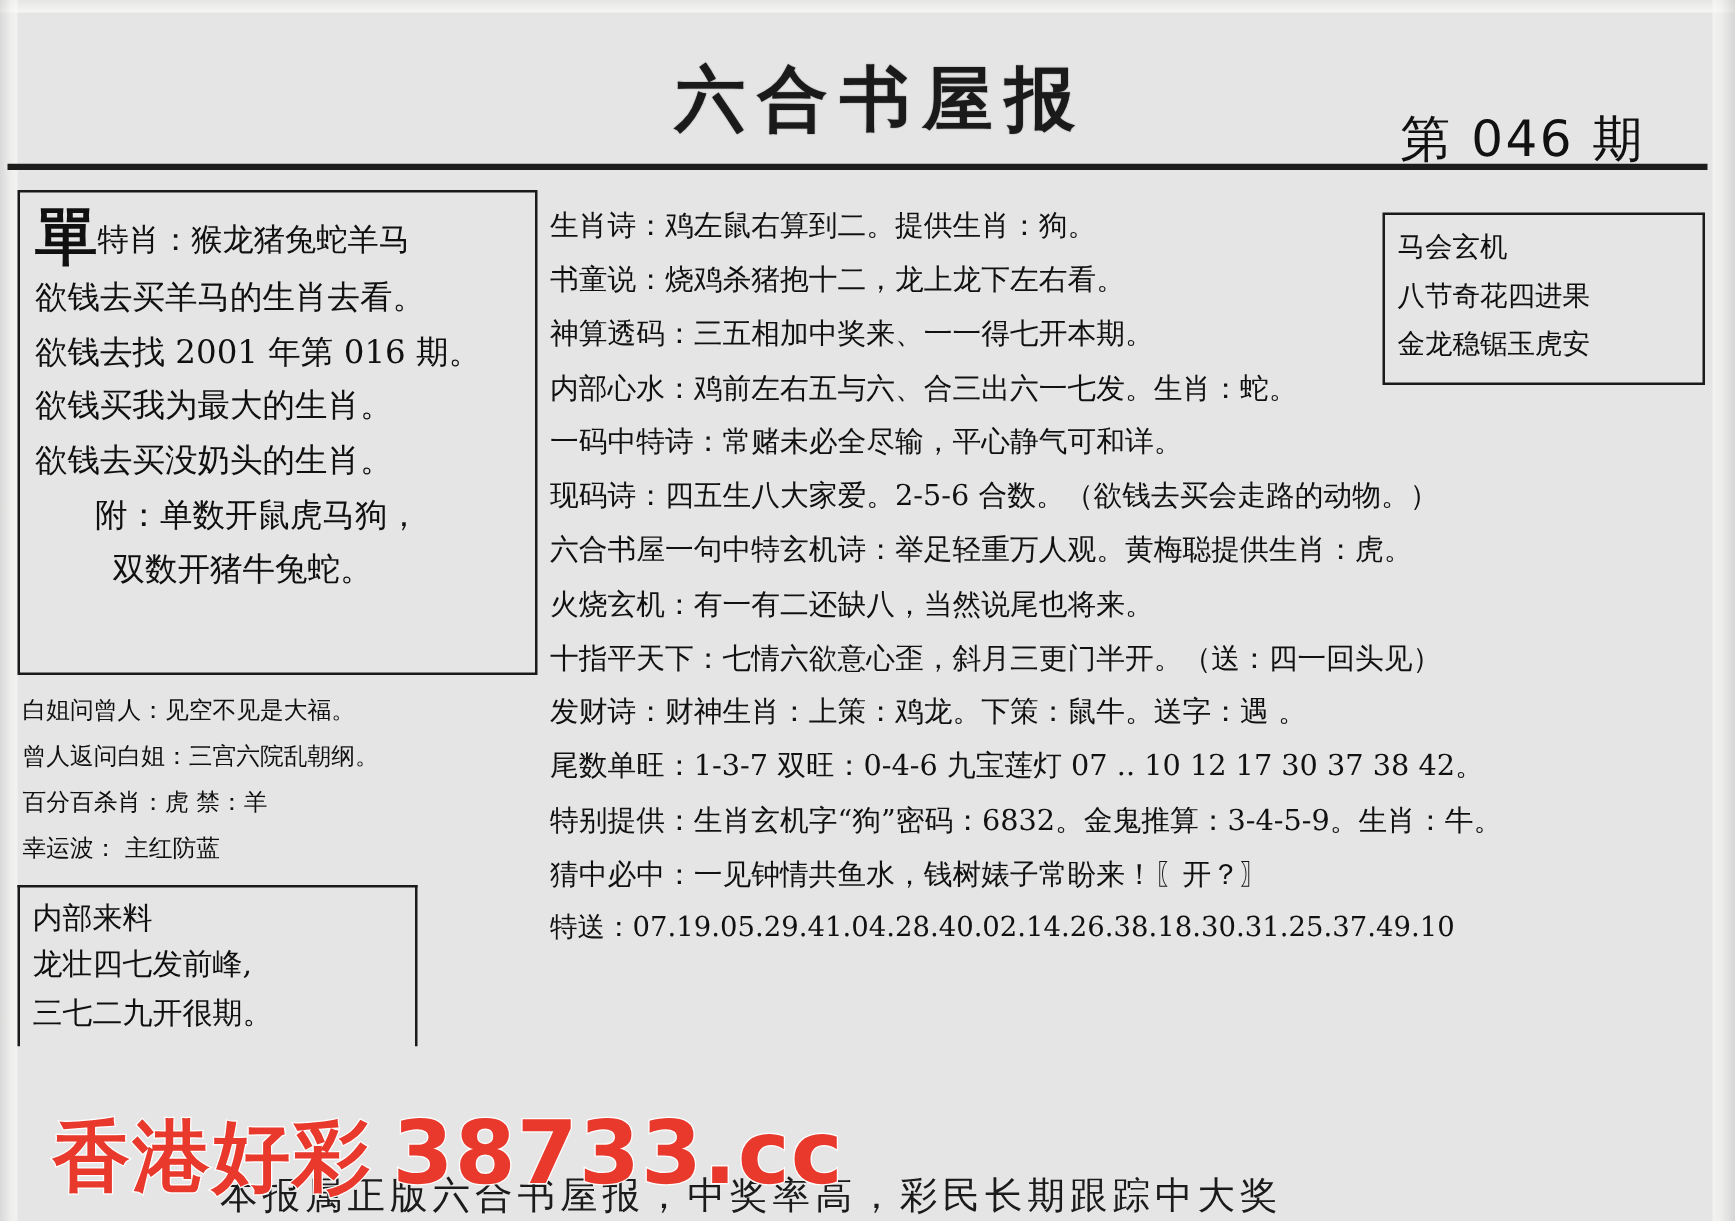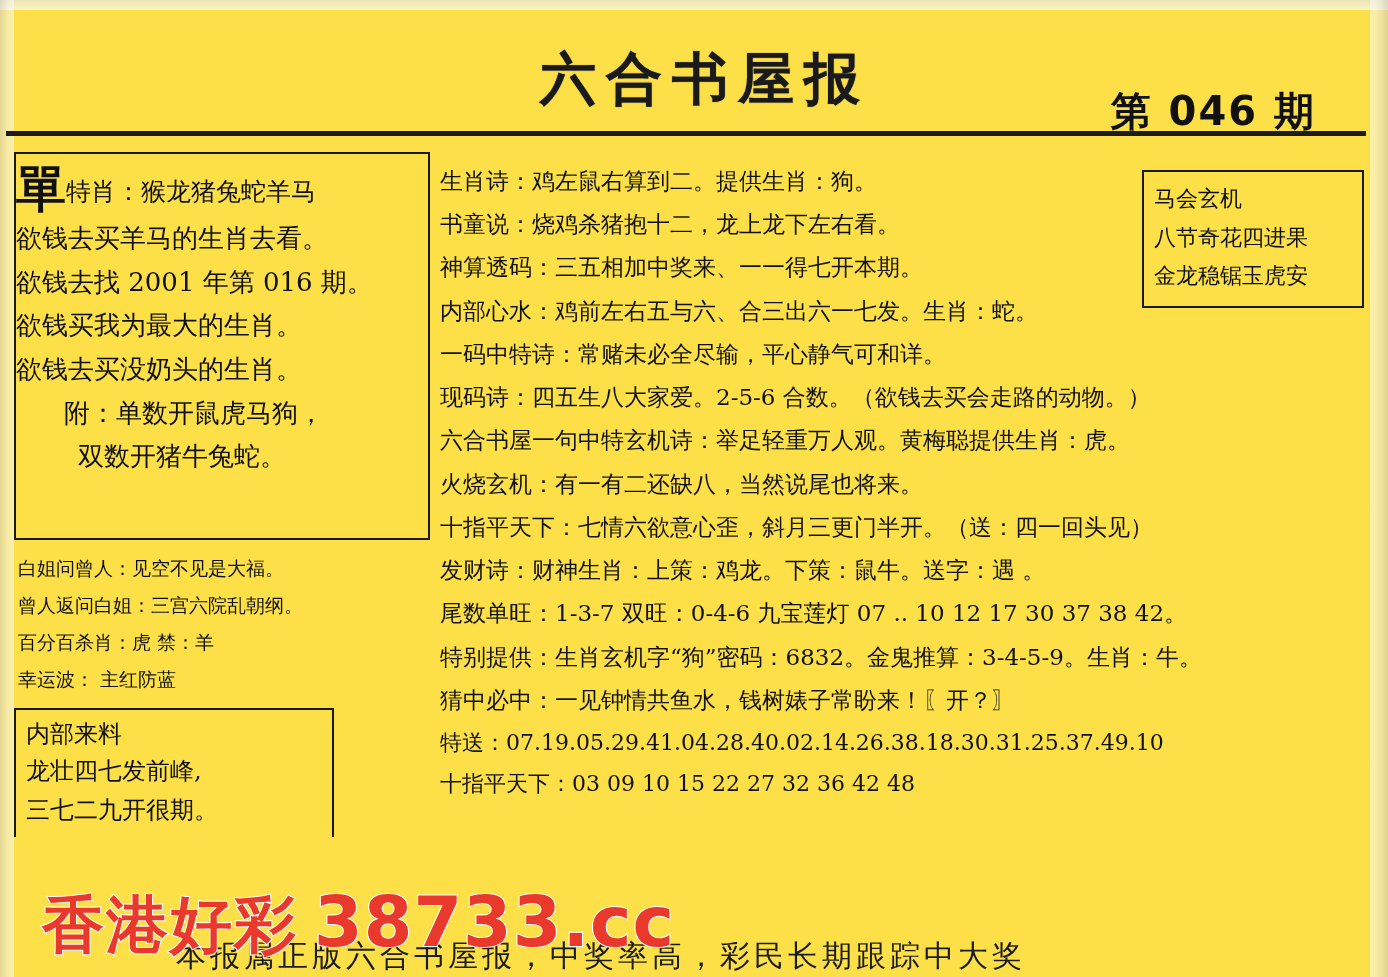--- a/index.html
+++ b/index.html
@@ -11,21 +11,21 @@
     width: 1388px;
     height: 977px;
     position: relative;
     overflow: hidden;
     font-family: "DejaVu Serif", "Liberation Serif", serif;
     color: #101010;
   }
   .page {
     position: absolute;
     inset: 0;
-    background: #fde047;
+    background: #e5e5e5;
   }
   
   .scan-edge-left {
     position: absolute;
     left: 0; top: 0; bottom: 0;
     width: 14px;
     background: linear-gradient(90deg, #cfcfcf 0%, #f4f4f2 60%, #fdfdfb 100%);
     opacity: .55;
   }
   .scan-edge-right {
@@ -60,21 +60,21 @@
     font-family: "DejaVu Sans", "Liberation Sans", sans-serif;
     color: #1a1a1a;
     white-space: nowrap;
     text-shadow: 0 0 1px #444;
   }
   .issue-no {
     position: absolute;
     right: 72px;
     top: 62px;
     font-size: 40px;
-    font-weight: 700;
+    font-weight: 400;
     letter-spacing: 2px;
     font-family: "DejaVu Sans", "Liberation Sans", sans-serif;
     color: #111;
     white-space: nowrap;
   }
   .rule {
     position: absolute;
     left: 6px;
     right: 22px;
     top: 131px;
@@ -84,21 +84,21 @@
 
   
   .left-col {
     position: absolute;
     left: 14px;
     top: 152px;
     width: 416px;
   }
   .left-box {
     border: 2px solid #1a1a1a;
-    padding: 10px 12px 14px 0;
+    padding: 10px 12px 14px 12px;
     box-sizing: border-box;
     width: 416px;
     min-height: 388px;
   }
   .big-char {
     font-size: 50px;
     font-weight: 700;
     line-height: 1;
     vertical-align: -6px;
     letter-spacing: 0;
@@ -148,21 +148,21 @@
     font-size: 24px;
     line-height: 1.6;
     white-space: nowrap;
   }
 
   
   .right-box {
     position: absolute;
     right: 24px;
     top: 170px;
-    width: 222px;
+    width: 258px;
     border: 2px solid #1a1a1a;
     box-sizing: border-box;
     padding: 8px 8px 10px 10px;
   }
   .right-box-line {
     font-size: 22px;
     line-height: 1.75;
     white-space: nowrap;
   }
 
@@ -279,21 +279,20 @@
     <div class="body-line">一码中特诗：常赌未必全尽输，平心静气可和详。</div>
     <div class="body-line">现码诗：四五生八大家爱。2-5-6 合数。（欲钱去买会走路的动物。）</div>
     <div class="body-line">六合书屋一句中特玄机诗：举足轻重万人观。黄梅聪提供生肖：虎。</div>
     <div class="body-line">火烧玄机：有一有二还缺八，当然说尾也将来。</div>
     <div class="body-line">十指平天下：七情六欲意心歪，斜月三更门半开。（送：四一回头见）</div>
     <div class="body-line">发财诗：财神生肖：上策：鸡龙。下策：鼠牛。送字：遇 。</div>
     <div class="body-line">尾数单旺：1-3-7 双旺：0-4-6 九宝莲灯 07 ..  10 12 17 30 37 38 42。</div>
     <div class="body-line">特别提供：生肖玄机字“狗”密码：6832。金鬼推算：3-4-5-9。生肖：牛。</div>
     <div class="body-line">猜中必中：一见钟情共鱼水，钱树婊子常盼来！〖开？〗</div>
     <div class="body-line small">特送：07.19.05.29.41.04.28.40.02.14.26.38.18.30.31.25.37.49.10</div>
-    <div class="body-line small">十指平天下：03 09 10 15 22 27 32 36 42 48</div>
   </div>
 
   <div class="footer-line">本报属正版六合书屋报，中奖率高，彩民长期跟踪中大奖</div>
 
   <div class="ad">
     <span class="ad-cn">香港好彩</span>
     <span class="ad-num">38733.cc</span>
   </div>
 </div>
 

